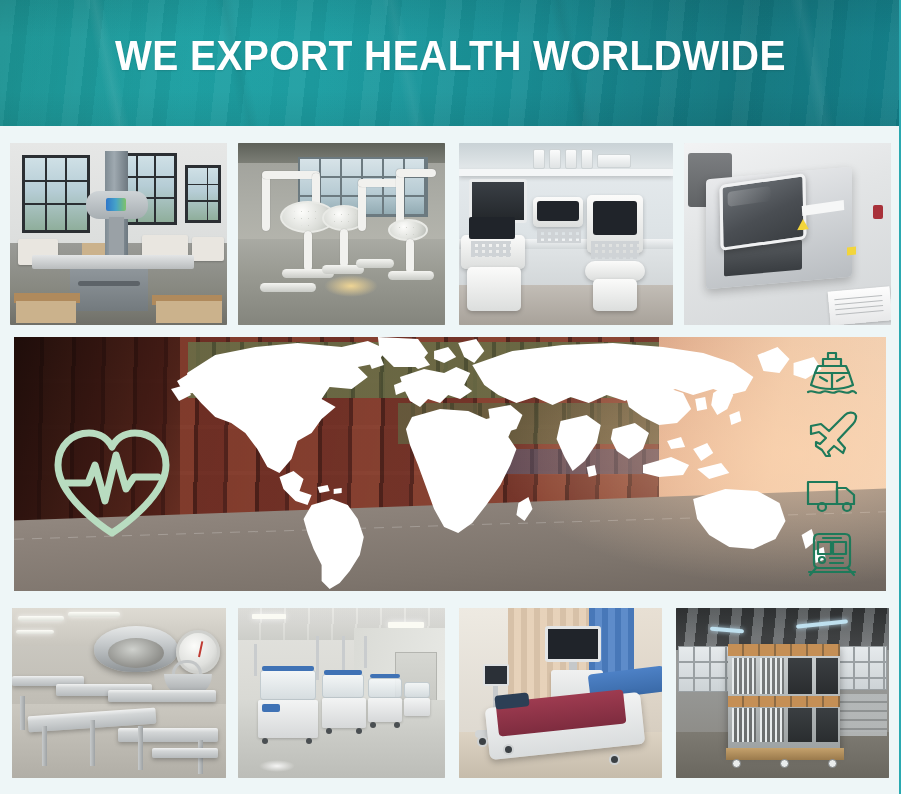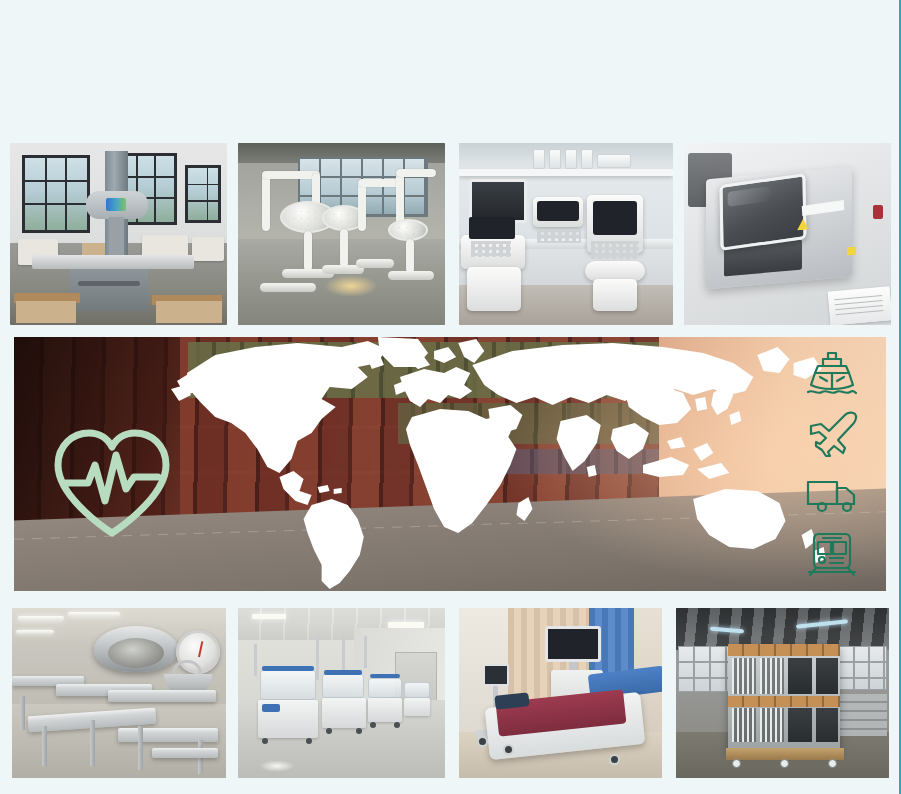--- a/index.html
+++ b/index.html
@@ -355,20 +355,26 @@
      background: repeating-linear-gradient(180deg, #b9bdbe 0 7px, #8e9293 7px 9px); opacity:0.85; }
 
   
   .photo { border-radius: 1px; }
 </style>
 </head>
 <body>
 
 <div class="page">
 
+  <div class="header">
+    <div class="header-texture"></div>
+    <div class="header-texture2"></div>
+    <div class="header-streaks"></div>
+    <div class="header-title">WE EXPORT HEALTH WORLDWIDE</div>
+  </div>
 
   <div class="photo row1" id="photo-xray-room">
     <div class="scene">
       <div class="xr-wall"></div>
       <div class="xr-win" id="xr-w1"></div>
       <div class="xr-win" id="xr-w2"></div>
       <div class="xr-win" id="xr-w3"></div>
       <div class="xr-floor"></div>
       <div class="xr-box" style="left:8px;  top:96px; width:40px; height:26px;"></div>
       <div class="xr-box" style="left:132px;top:92px; width:46px; height:28px;"></div>

